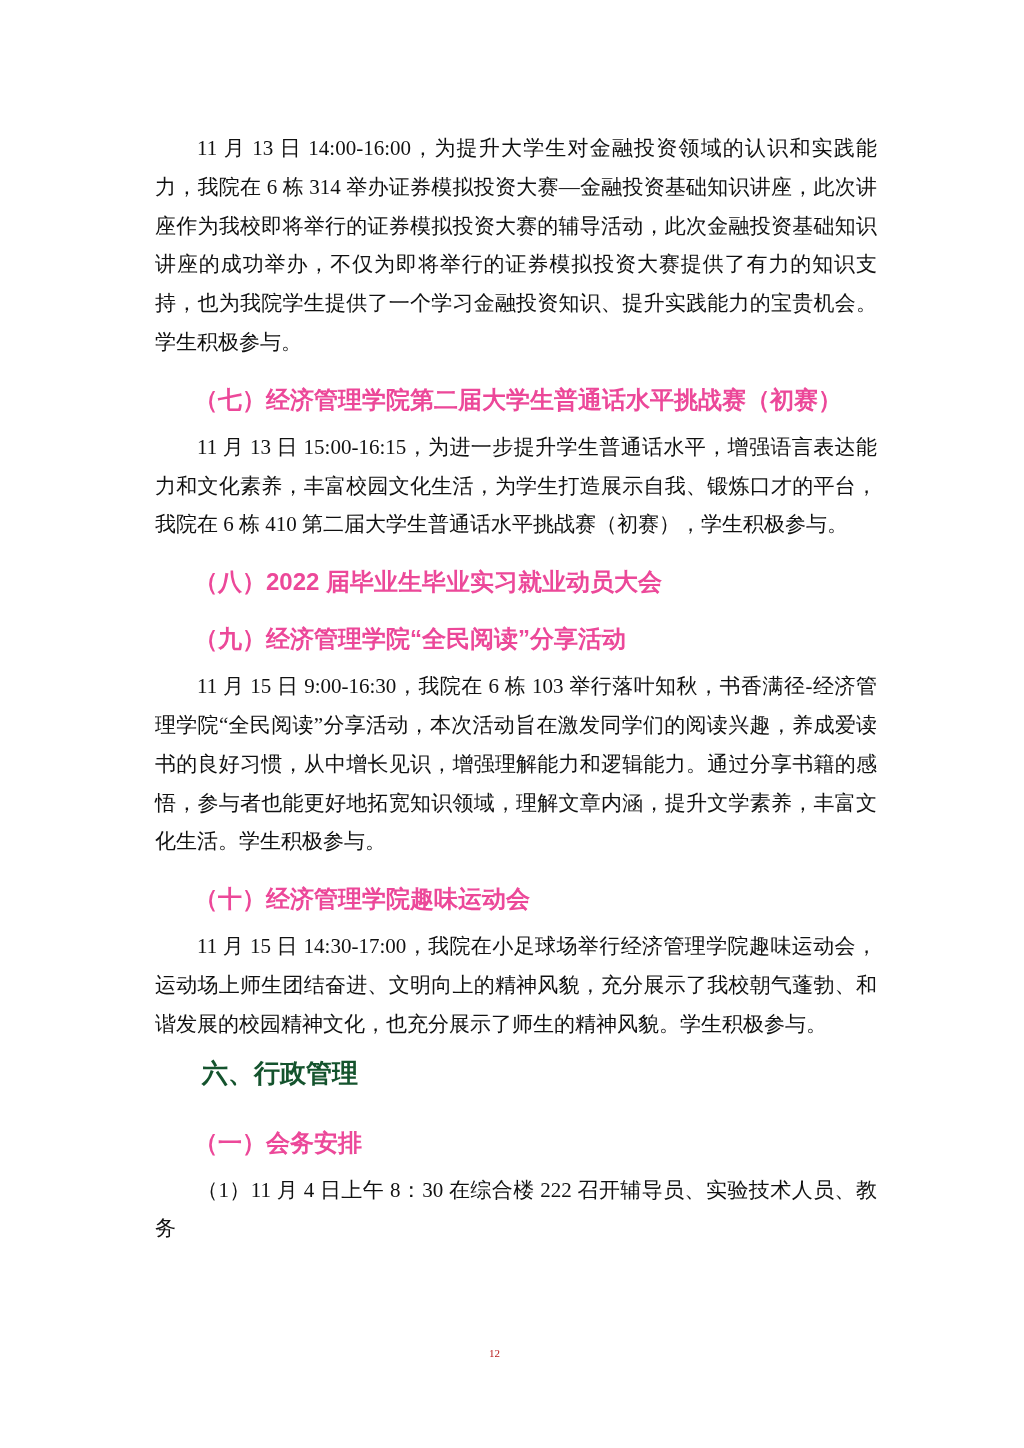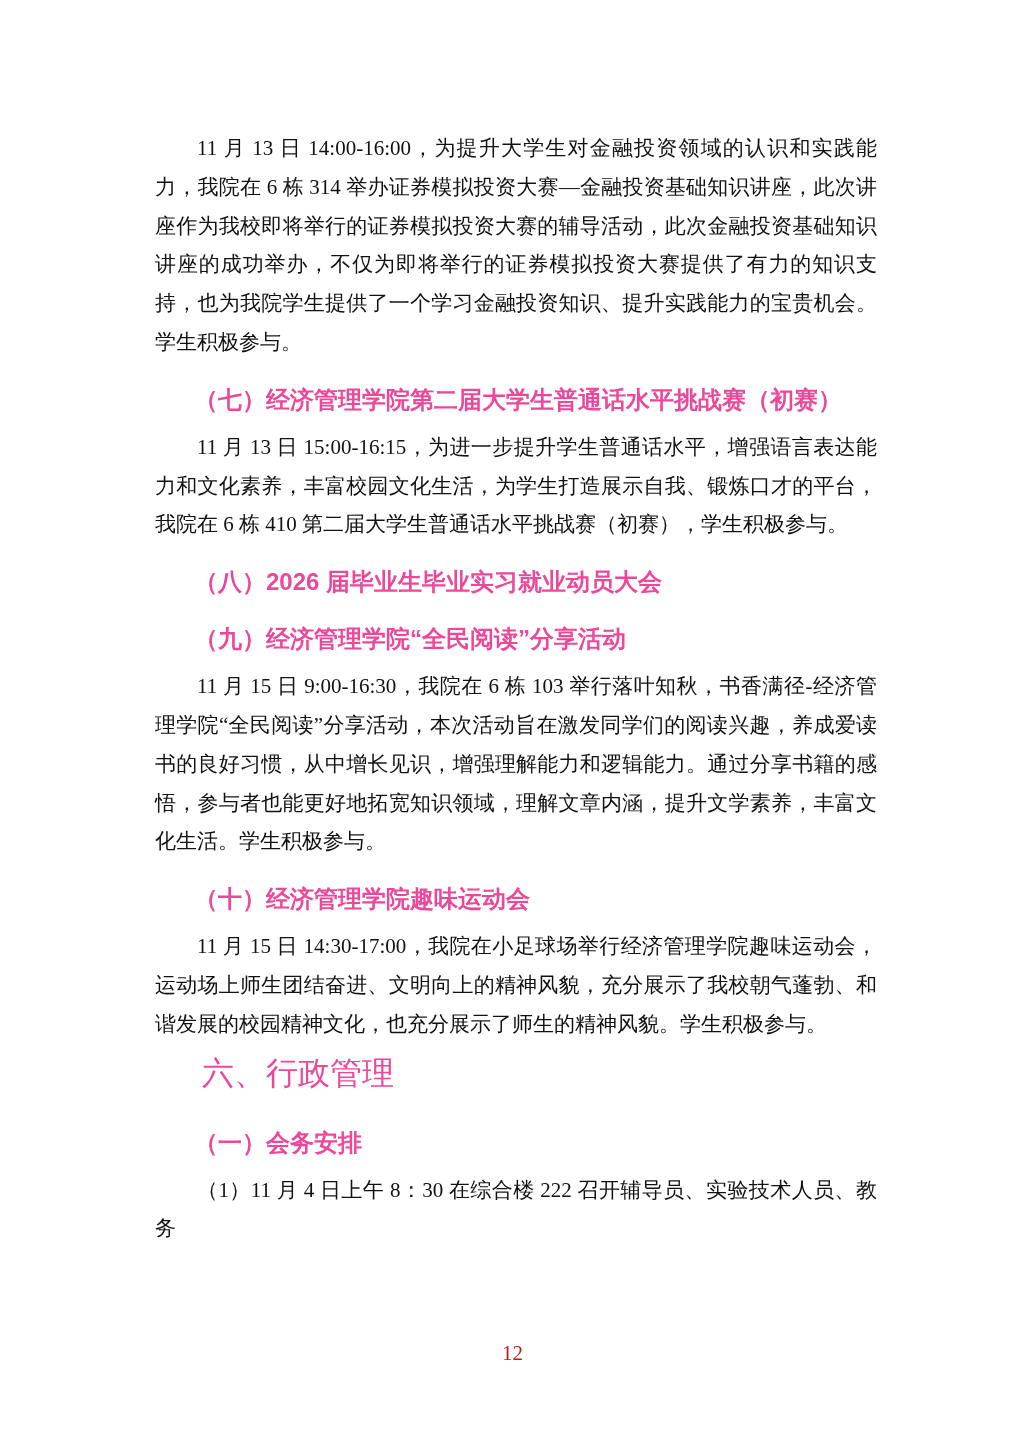--- a/index.html
+++ b/index.html
@@ -37,52 +37,52 @@
     font-size: 24px;
     line-height: 39px;
     font-weight: bold;
     text-indent: 39px;
     font-family: "Liberation Sans", "DejaVu Sans", sans-serif;
     color: #ec4899;
     white-space: nowrap;
   }
   .heading-chapter {
     margin: 8px 0 29px 0;
-    font-size: 32px;
+    font-size: 26px;
     line-height: 42px;
-    font-weight: normal;
+    font-weight: bold;
     text-indent: 47px;
     font-family: "Liberation Sans", "DejaVu Sans", sans-serif;
-    color: #ec4899;
+    color: #14532d;
     white-space: nowrap;
   }
   .page-number {
     position: absolute;
-    left: 18px;
+    left: 0;
     top: 1341px;
     width: 100%;
     text-align: center;
-    font-size: 21px;
+    font-size: 11px;
     line-height: 24px;
     color: #b91c1c;
     font-family: "Liberation Serif", "DejaVu Serif", serif;
   }
 </style>
 </head>
 <body>
 
 <div class="page">
   <div class="doc-body">
 
     <p class="para">11 月 13 日 14:00-16:00，为提升大学生对金融投资领域的认识和实践能力，我院在 6 栋 314 举办证券模拟投资大赛—金融投资基础知识讲座，此次讲座作为我校即将举行的证券模拟投资大赛的辅导活动，此次金融投资基础知识讲座的成功举办，不仅为即将举行的证券模拟投资大赛提供了有力的知识支持，也为我院学生提供了一个学习金融投资知识、提升实践能力的宝贵机会。学生积极参与。</p>
 
     <div class="heading-section">（七）经济管理学院第二届大学生普通话水平挑战赛（初赛）</div>
     <p class="para">11 月 13 日 15:00-16:15，为进一步提升学生普通话水平，增强语言表达能力和文化素养，丰富校园文化生活，为学生打造展示自我、锻炼口才的平台，我院在 6 栋 410 第二届大学生普通话水平挑战赛（初赛），学生积极参与。</p>
 
-    <div class="heading-section">（八）2026 届毕业生毕业实习就业动员大会</div>
+    <div class="heading-section">（八）2022 届毕业生毕业实习就业动员大会</div>
 
     <div class="heading-section">（九）经济管理学院“全民阅读”分享活动</div>
     <p class="para">11 月 15 日 9:00-16:30，我院在 6 栋 103 举行落叶知秋，书香满径-经济管理学院“全民阅读”分享活动，本次活动旨在激发同学们的阅读兴趣，养成爱读书的良好习惯，从中增长见识，增强理解能力和逻辑能力。通过分享书籍的感悟，参与者也能更好地拓宽知识领域，理解文章内涵，提升文学素养，丰富文化生活。学生积极参与。</p>
 
     <div class="heading-section">（十）经济管理学院趣味运动会</div>
     <p class="para">11 月 15 日 14:30-17:00，我院在小足球场举行经济管理学院趣味运动会，运动场上师生团结奋进、文明向上的精神风貌，充分展示了我校朝气蓬勃、和谐发展的校园精神文化，也充分展示了师生的精神风貌。学生积极参与。</p>
 
     <div class="heading-chapter">六、行政管理</div>
 
     <div class="heading-section">（一）会务安排</div>

